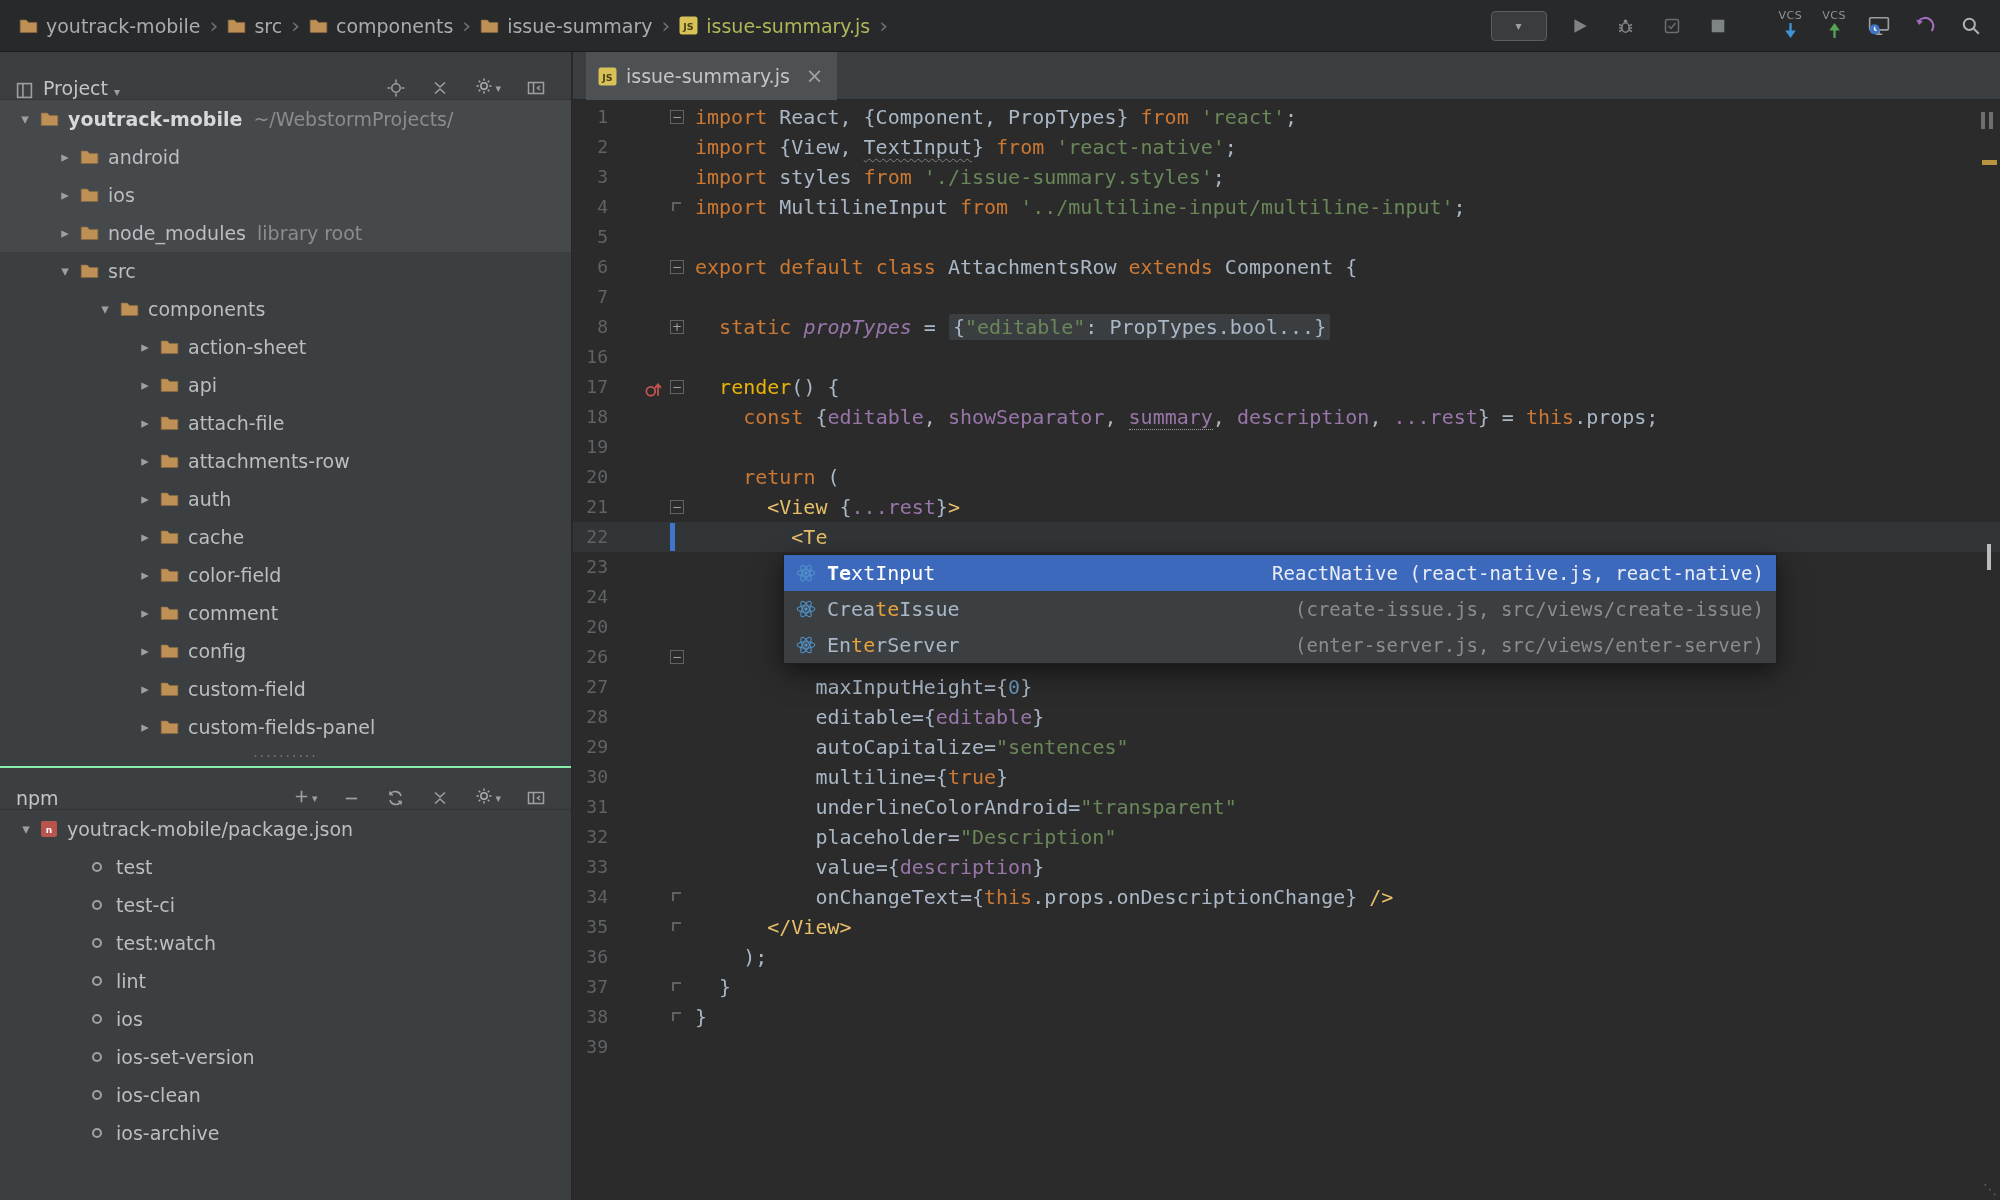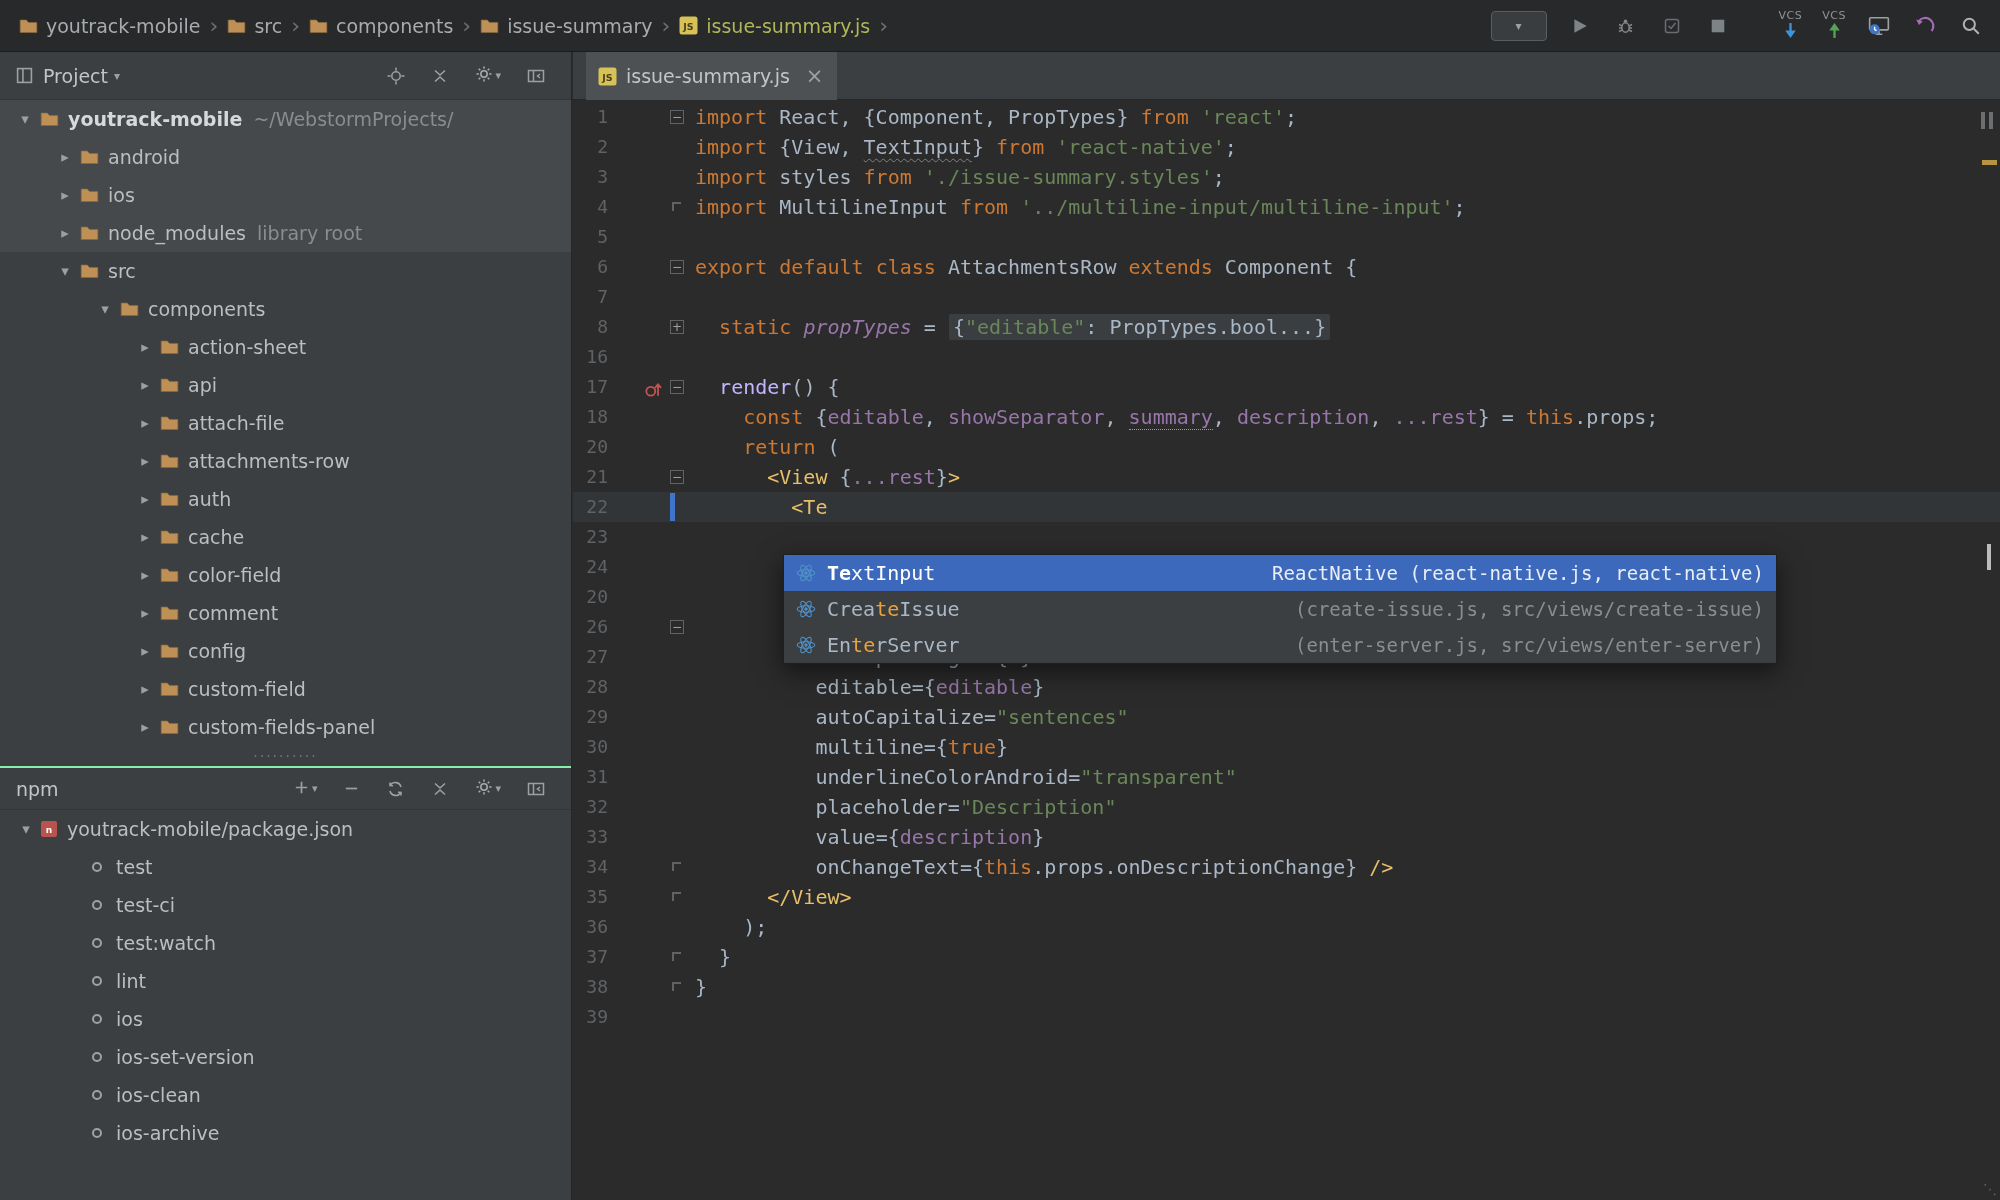--- a/index.html
+++ b/index.html
@@ -19,21 +19,21 @@
   .tbtn { display:inline-flex; align-items:center; justify-content:center; min-width:26px; height:32px; }
   .run-combo { width:56px; height:30px; border:1px solid #5A5E61; border-radius:4px; background:#3A3D3F;
     display:flex; align-items:center; justify-content:center; color:#C7CACB; font-size:15px; }
   .vcs { display:inline-flex; flex-direction:column; align-items:center; line-height:1; gap:1px; }
   .vcs-lbl { font-size:11px; color:#909395; letter-spacing:0.5px; }
   .sep-sp { width:8px; }
 
   
   #left { position:absolute; top:52px; left:0; width:572px; bottom:0; background:#3C3F41;
     border-right:1px solid #252628; display:flex; flex-direction:column; }
-  .tw-header { height:48px; flex:none; display:flex; align-items:center; padding:0 26px 0 16px;
+  .tw-header { height:48px; flex:none; display:flex; align-items:flex-end; padding:0 26px 0 16px;
     font-size:19px; color:#C2C5C7; border-bottom:1px solid #323537; }
   .tw-title { margin:0 6px 0 10px; }
   .dd { font-size:12px; color:#9DA0A2; }
   .dd2 { font-size:11px; color:#9DA0A2; margin-left:2px; }
   .tw-icons { margin-left:auto; display:flex; align-items:center; gap:26px; }
   .hic { display:inline-flex; align-items:center; }
 
   #proj-tree { height:646px; flex:none; overflow:hidden; font-size:19px; }
   .trow { height:38px; display:flex; align-items:center; color:#BCBFC1; cursor:default; }
   .trow.hl { background:#45494C; }
@@ -75,21 +75,21 @@
   .fmark.end { position:absolute; right:8px; top:10px; width:9px; height:9px;
     border-left:2px solid #5F6366; border-top:2px solid #5F6366; }
   .ovr { position:absolute; right:26px; top:5px; }
   .caretbar { position:absolute; right:14px; top:1px; width:5px; height:28px; background:#3F76CC; }
   .ctext { white-space:pre; line-height:30px; color:#A9B7C6; padding-left:6px; }
 
   .tk-kw  { color:#CC7832; }
   .tk-str { color:#6A8759; }
   .tk-def { color:#A9B7C6; }
   .tk-tag { color:#E8BF6A;text-align:center; }
-  .tk-fn  { color:#c4b5fd; }
+  .tk-fn  { color:#eab308; }
   .tk-fld { color:#9876AA; font-style:italic; }
   .tk-var { color:#9876AA; }
   .tk-num { color:#6897BB; }
   .tk-defw{ color:#A9B7C6; text-decoration:underline wavy #7F7F7F 1px; text-underline-offset:4px; }
   .tk-vard{ color:#9876AA; border-bottom:1px dotted #9D9D9D; }
   .fold-chip { background:#3B3E40; border-radius:2px; padding:1px 4px; margin:0 1px; }
 
   
   #completion { position:absolute; left:210px; top:454px; width:994px; z-index:5; background:#3C3F41;
     border:1px solid #1E1F21; box-shadow:0 8px 24px rgba(0,0,0,0.55); }
@@ -575,20 +575,24 @@
                   <path d="M13.5 14V4.5" stroke="#C75450" stroke-width="1.6"></path>
                   <path d="M10.8 7 13.5 3.8 16.2 7" fill="none" stroke="#C75450" stroke-width="1.6"></path>
                 </svg></span></div>
             <div class="ctext">  <span class="tk-fn">render</span><span class="tk-def">() {</span></div>
           </div>
           <div class="cline">
             <div class="gut"><span class="lnum">18</span></div>
             <div class="ctext">    <span class="tk-kw">const</span><span class="tk-def"> {</span><span class="tk-var">editable</span><span class="tk-def">, </span><span class="tk-var">showSeparator</span><span class="tk-def">, </span><span class="tk-vard">summary</span><span class="tk-def">, </span><span class="tk-var">description</span><span class="tk-def">, </span><span class="tk-var">...rest</span><span class="tk-def">} = </span><span class="tk-kw">this</span><span class="tk-def">.props;</span></div>
           </div>
           <div class="cline">
+            <div class="gut"><span class="lnum">19</span></div>
+            <div class="ctext"></div>
+          </div>
+          <div class="cline">
             <div class="gut"><span class="lnum">20</span></div>
             <div class="ctext">    <span class="tk-kw">return</span><span class="tk-def"> (</span></div>
           </div>
           <div class="cline">
             <div class="gut"><span class="lnum">21</span><span class="fmark box">−</span></div>
             <div class="ctext">      <span class="tk-tag">&lt;View</span><span class="tk-def"> {</span><span class="tk-var">...rest</span><span class="tk-def">}</span><span class="tk-tag">&gt;</span></div>
           </div>
           <div class="cline cur">
             <div class="gut"><span class="lnum">22</span><span class="caretbar"></span></div>
             <div class="ctext">        <span class="tk-tag">&lt;Te</span></div>

